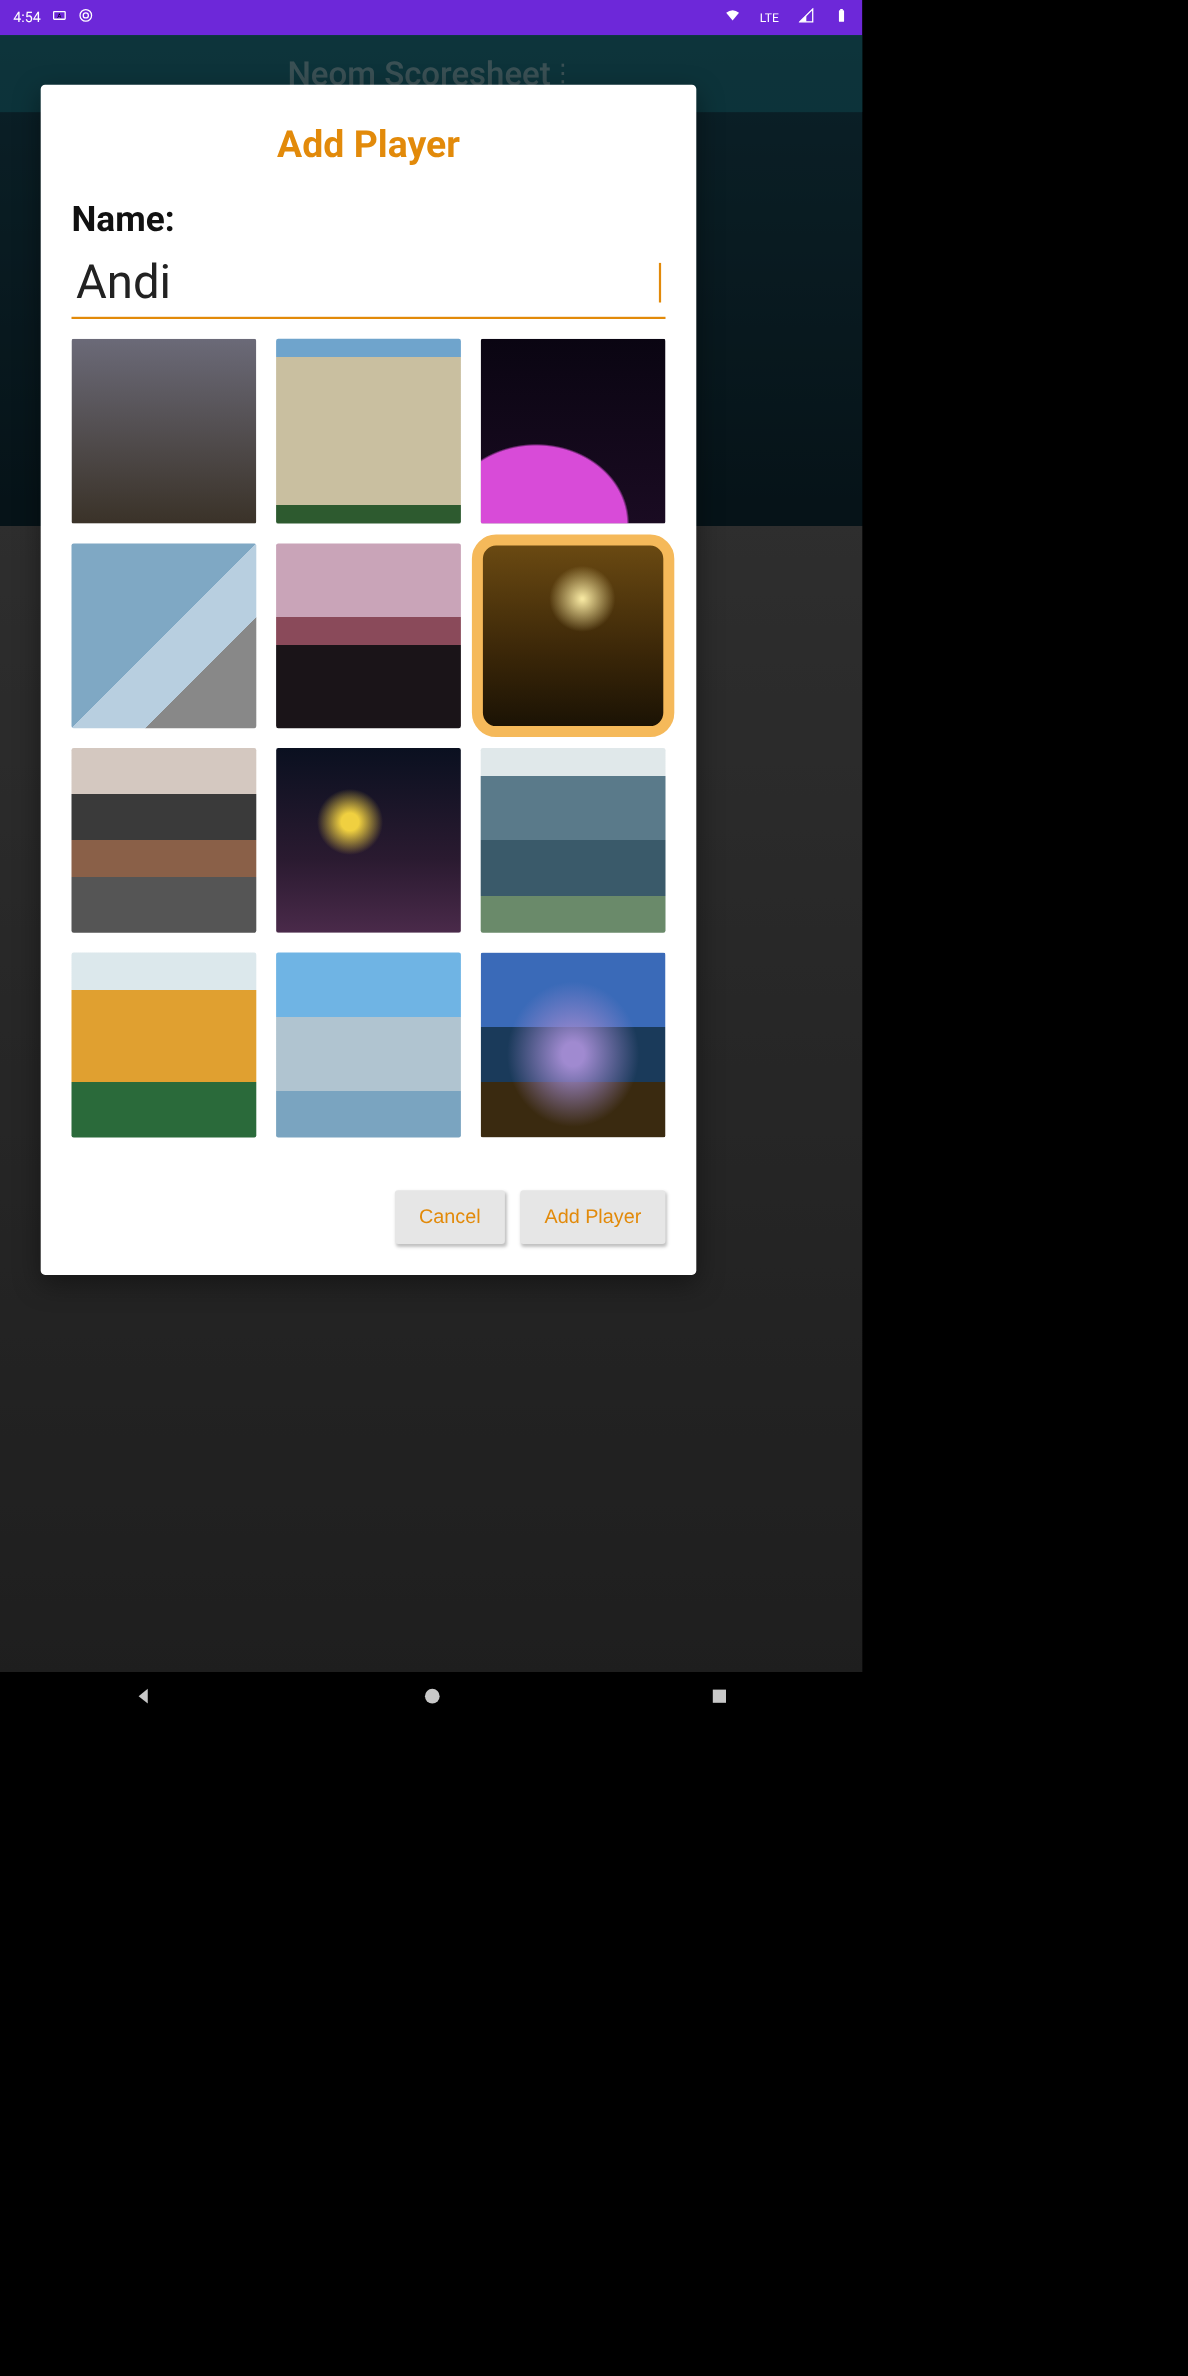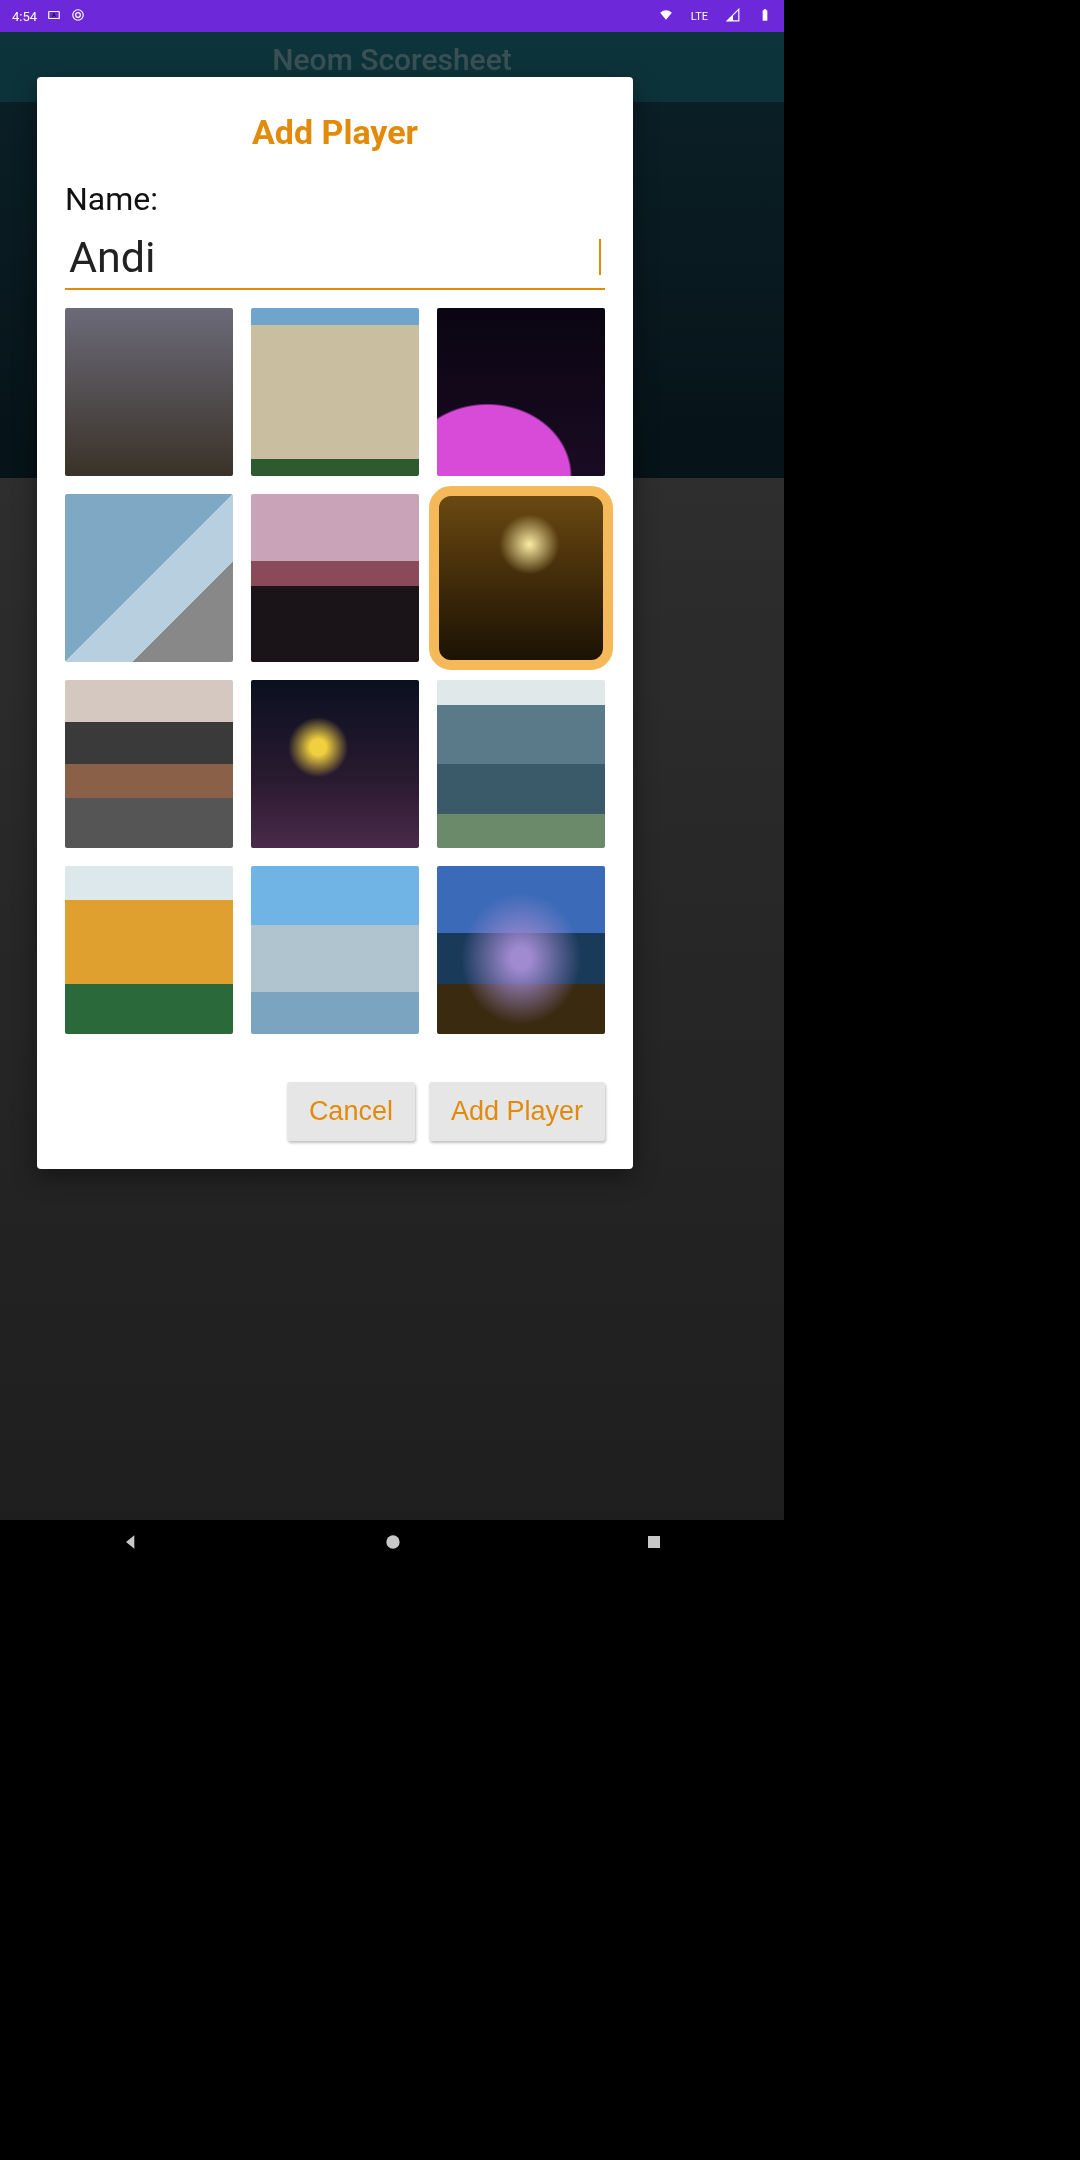--- a/index.html
+++ b/index.html
@@ -25,23 +25,22 @@
   .status-right { display: flex; align-items: center; gap: 18px; }
   .status-ico { width: 14px; height: 14px; display:inline-block; }
   .app-bg {
     position: absolute;
     top: 32px; left: 0; right:0; bottom: 48px;
     background: linear-gradient(#1a4a5a, #0e2a35 30%, #666 30%, #444 100%);
   }
   .app-header {
     height: 70px;
     background: rgba(33,150,166,0.55);
-    display:flex; align-items:center; justify-content:flex-end;
-    padding: 0 22px;
-    flex-direction: column;
+    display:flex; align-items:center; justify-content:center;
+    padding: 16px 22px;
   }
   .app-title {
     color: rgba(255,255,255,0.45);
     font-size: 30px;
     font-weight: 500;
   }
   .overflow-dots { color: rgba(255,255,255,0.45); font-size: 22px; }
   .scrim {
     position:absolute;
     top:32px; left:0; right:0; bottom:48px;
@@ -61,20 +60,21 @@
     text-align:center;
     color: #e28a0a;
     font-size: 34px;
     font-weight: 700;
     margin-bottom: 28px;
   }
   .field-label {
     font-size: 32px;
     color: #111;
     margin: 10px 0 8px 0;
+    font-weight: bold;
   }
   .name-input-wrap {
     border-bottom: 2px solid #e28a0a;
     padding: 6px 4px;
     margin-bottom: 18px;
     display:flex; align-items:center;
   }
   .name-input {
     border:none; outline:none;
     font-size: 43px;
@@ -127,21 +127,21 @@
   .dialog-actions {
     display:flex;
     justify-content:flex-end;
     gap: 14px;
     margin-top: 48px;
   }
   .dlg-btn {
     background:#e6e6e6;
     border:none;
     padding: 14px 22px;
-    font-size: 27px;
+    font-size: 18px;
     color:#e28a0a;
     font-weight:500;
     border-radius:3px;
     box-shadow: 1px 2px 3px rgba(0,0,0,0.25);
     cursor:pointer;
   }
   .nav-bar {
     position:absolute; bottom:0; left:0; right:0;
     height:48px; background:#000;
     display:flex; justify-content:space-around; align-items:center;

